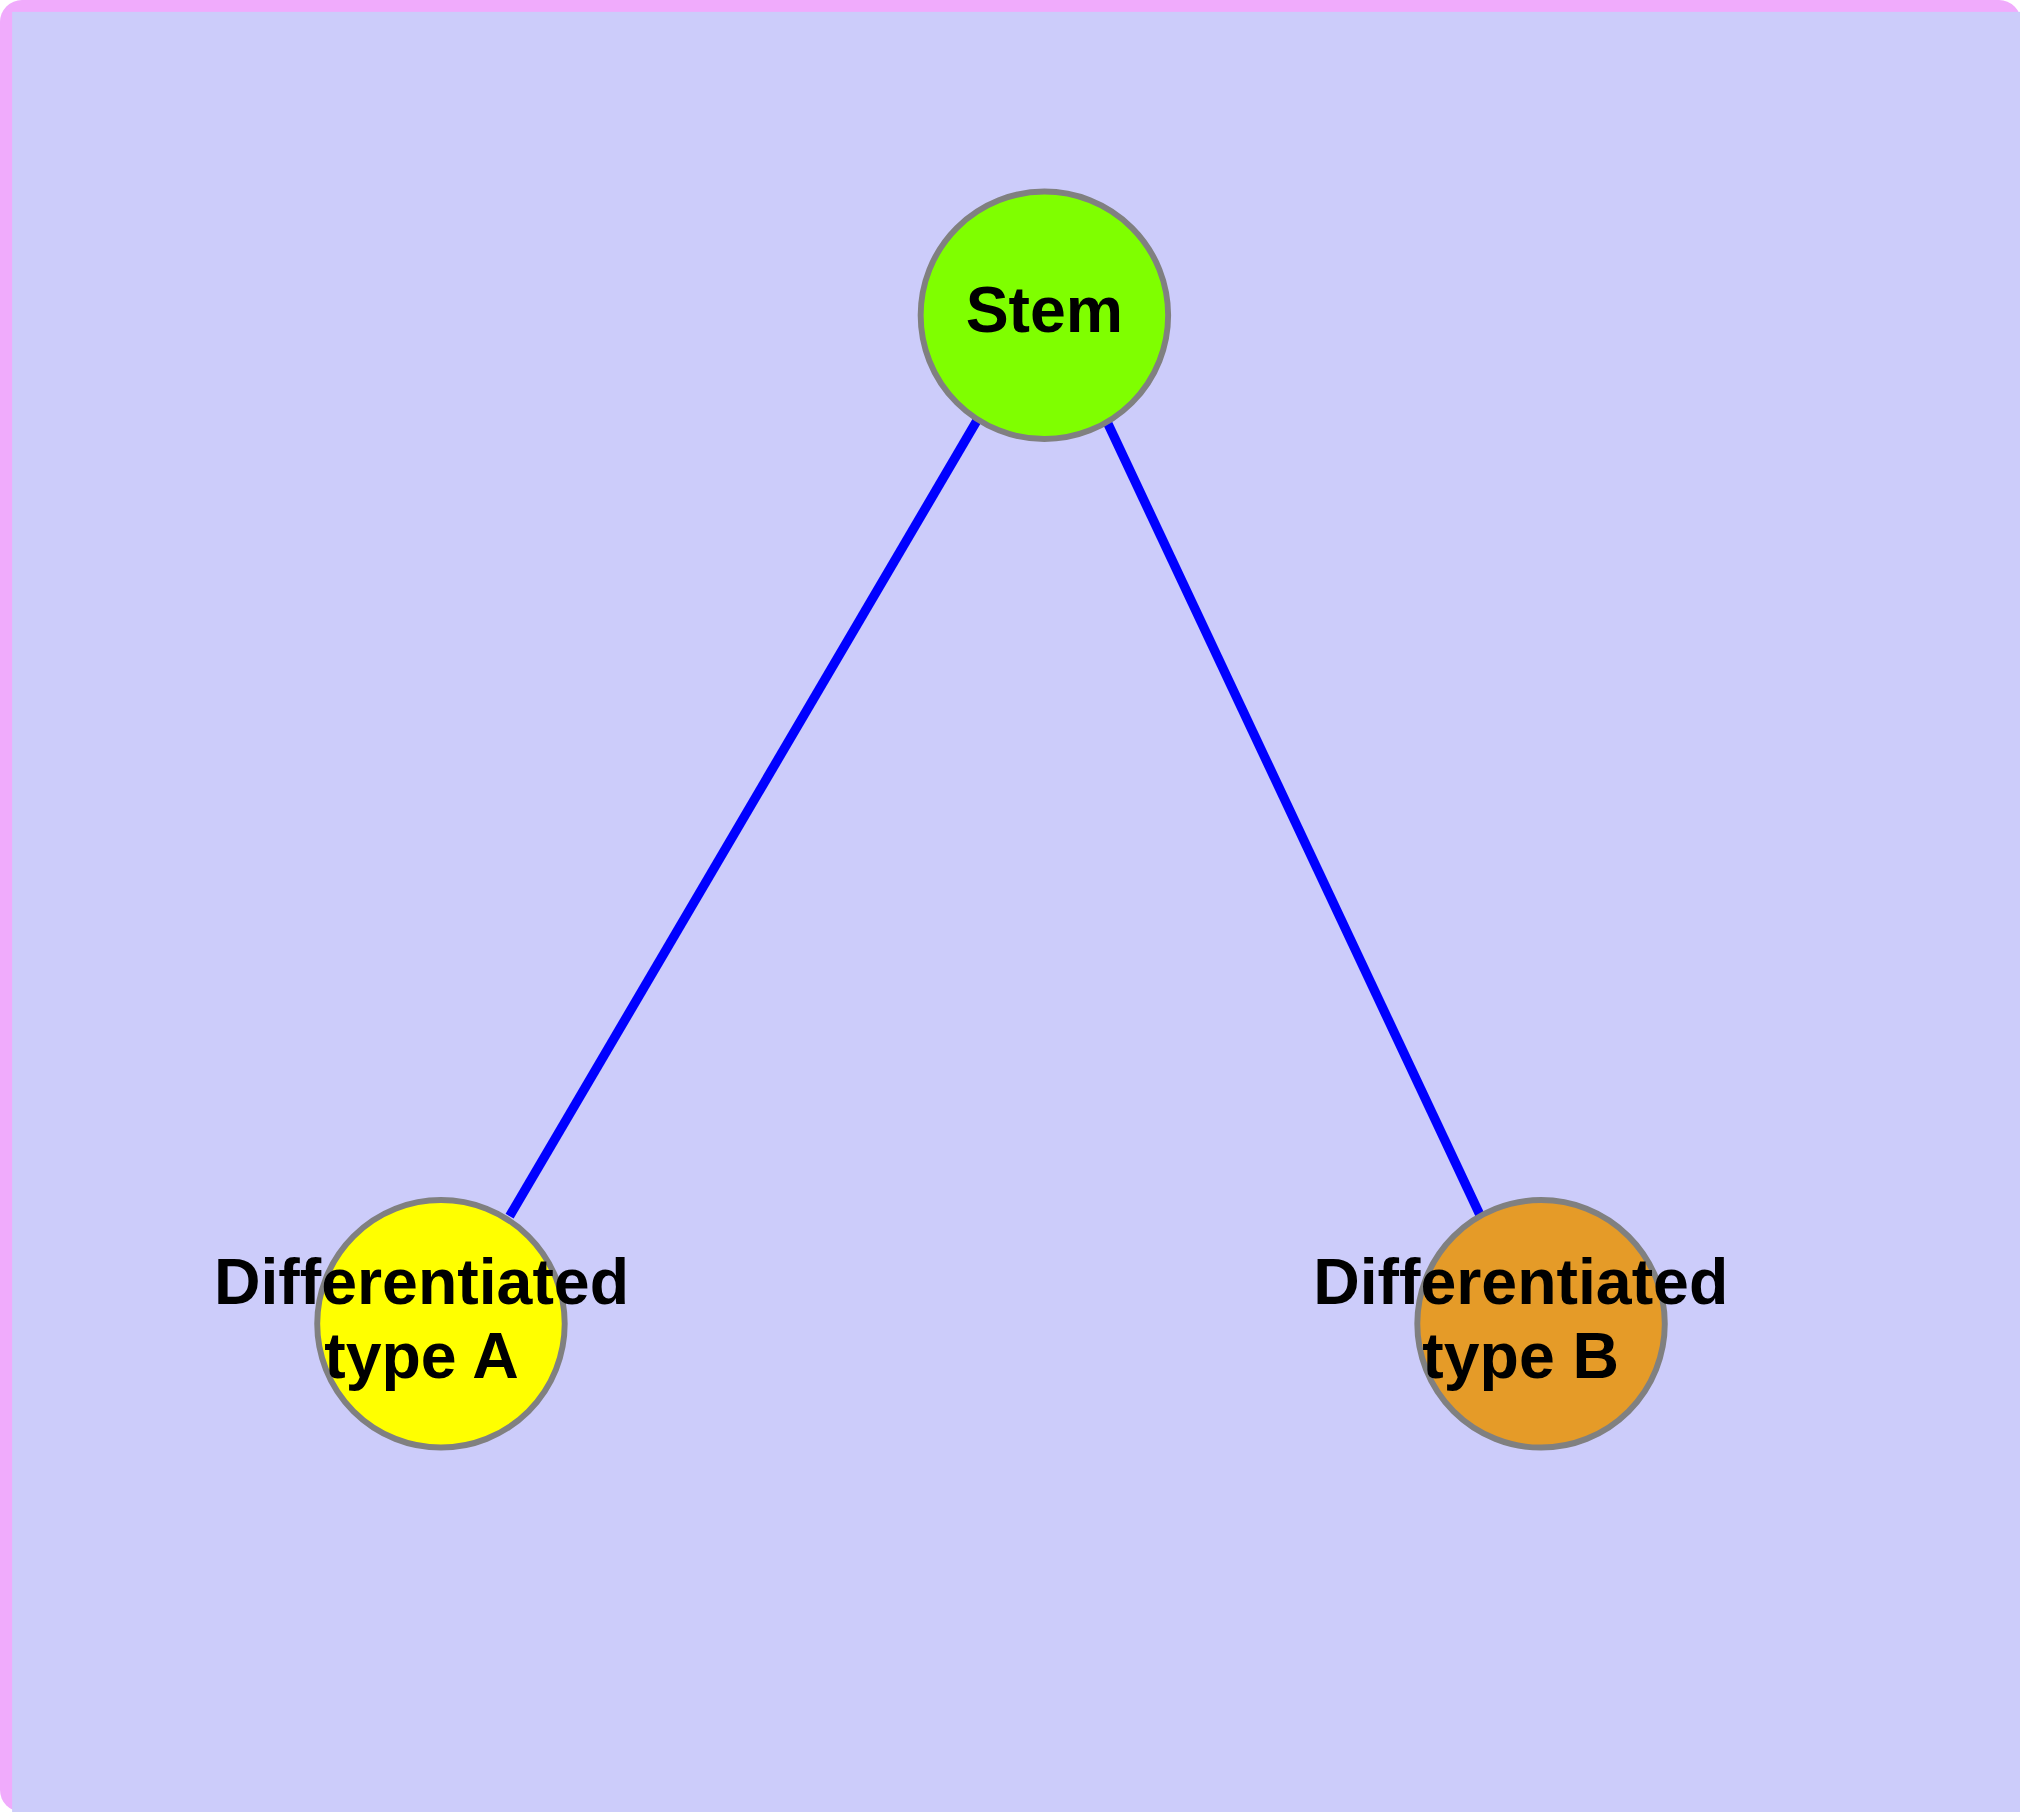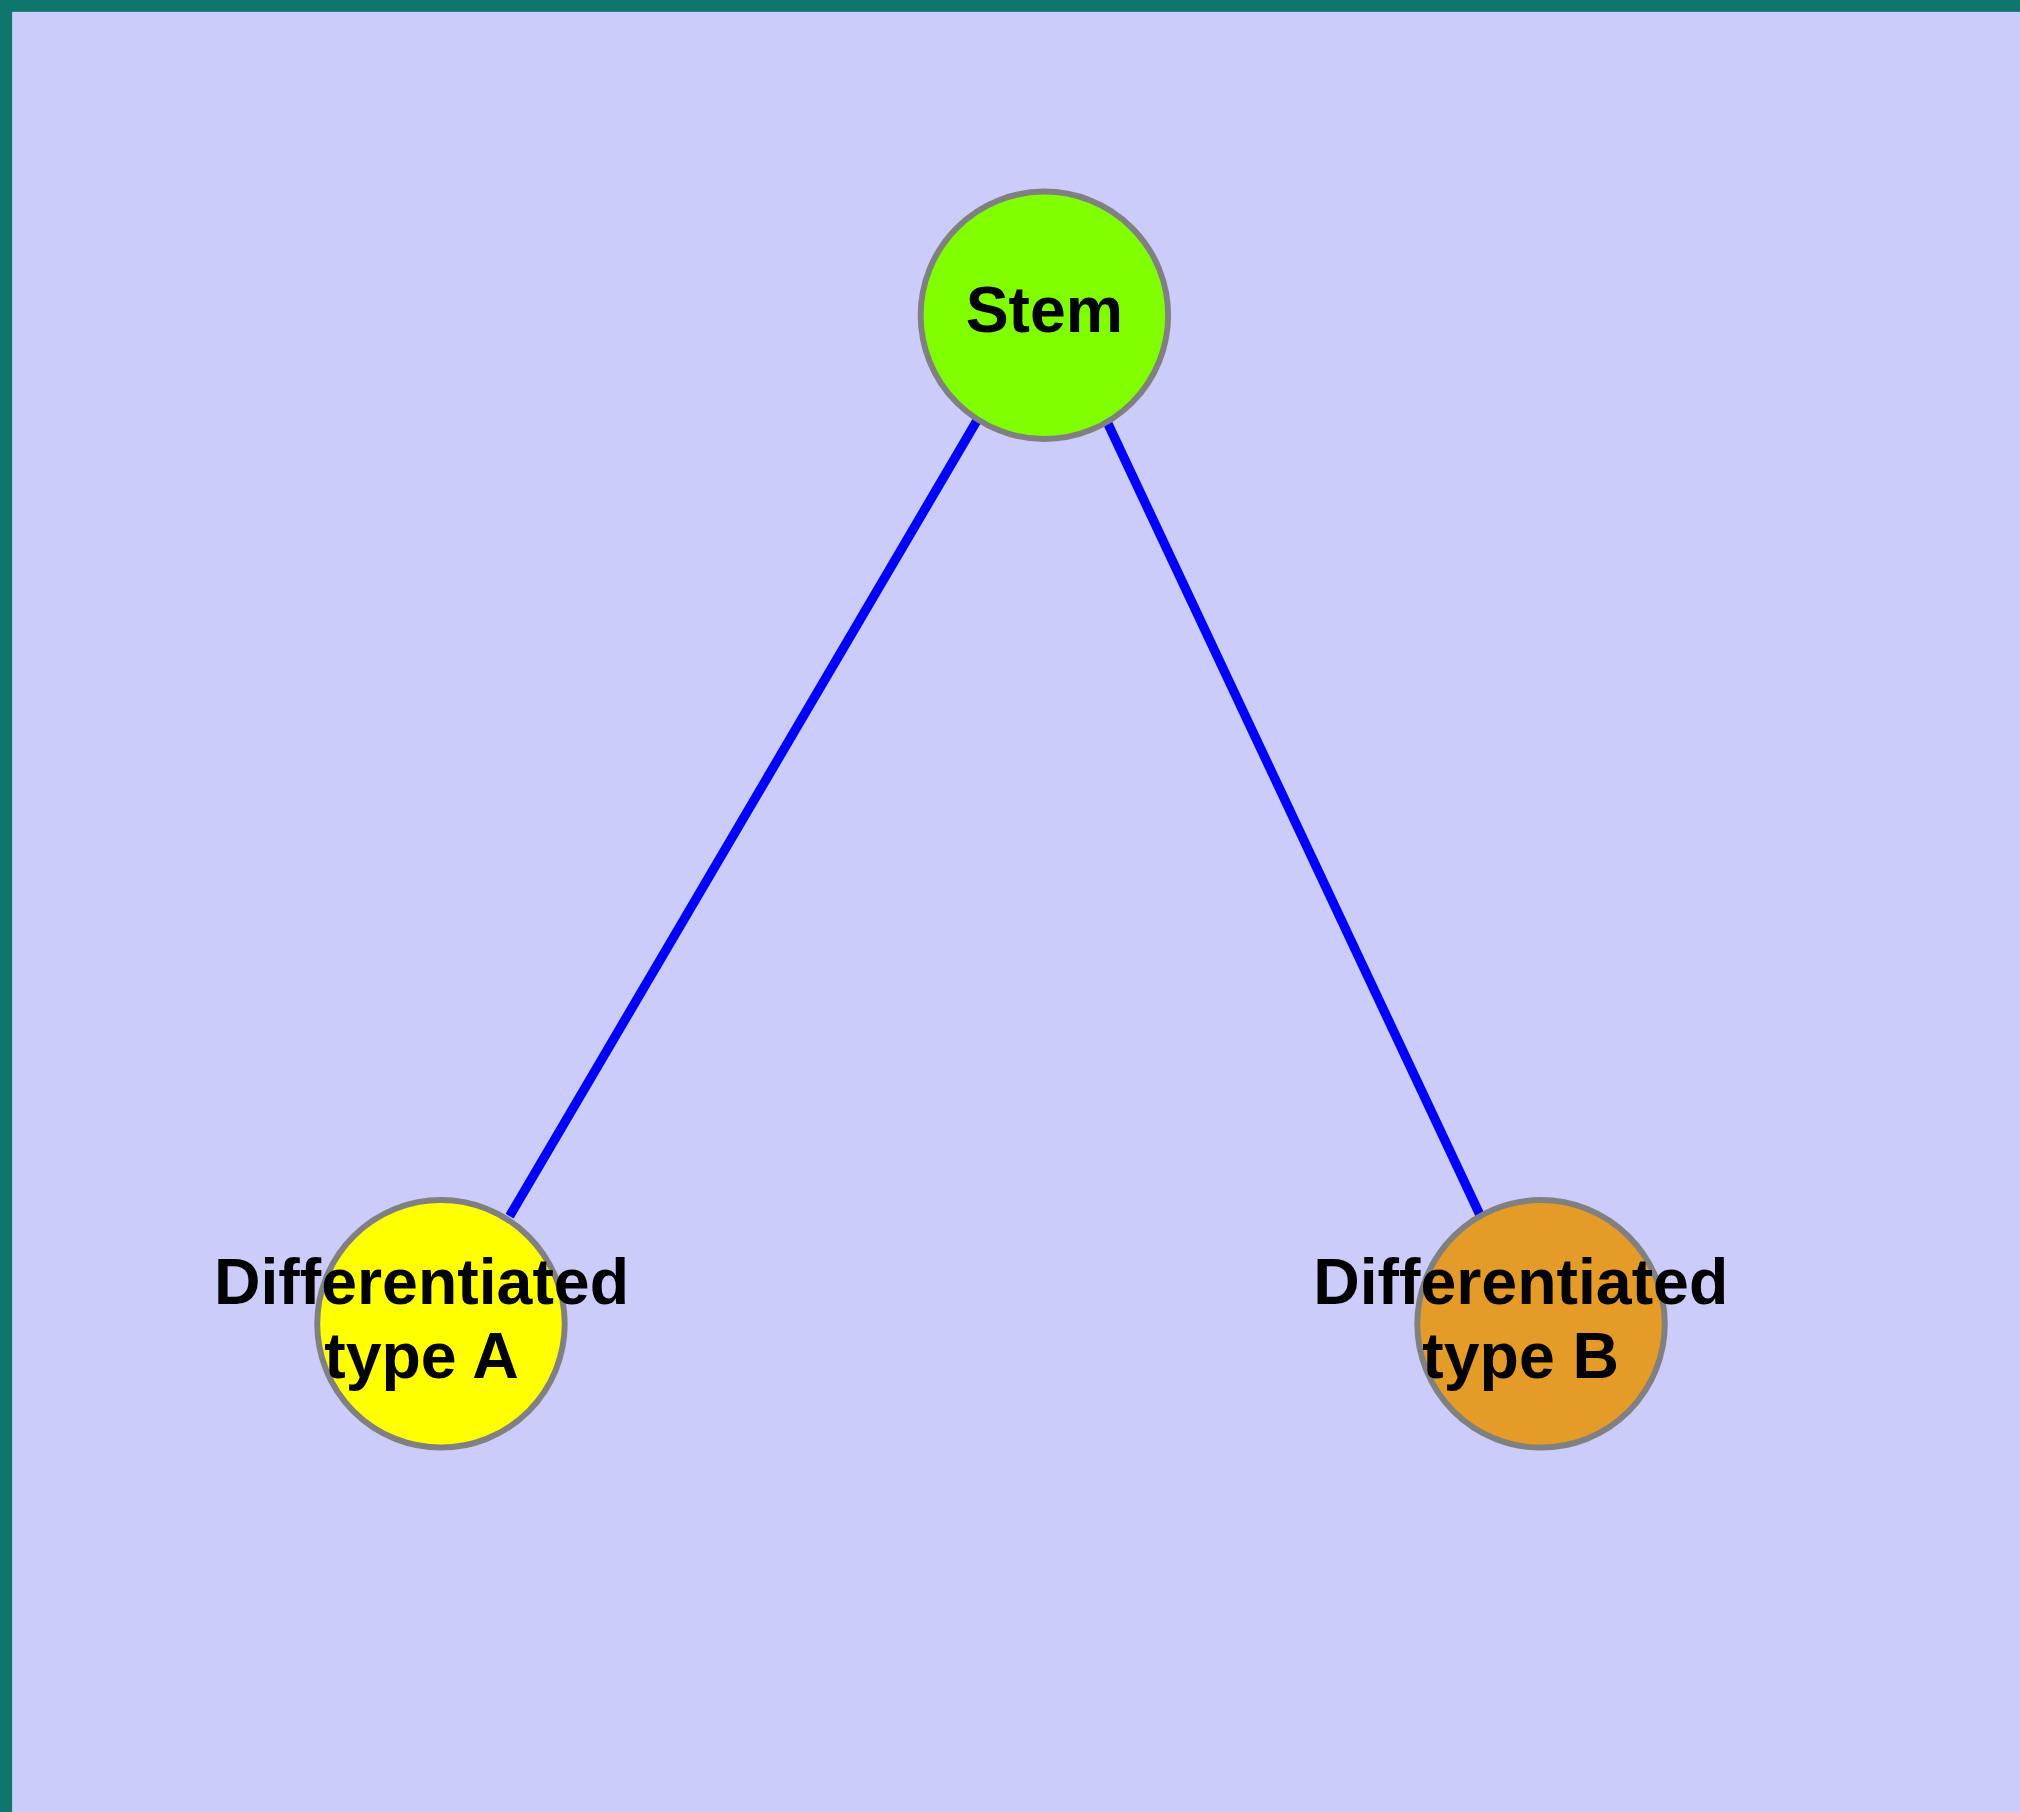--- a/index.html
+++ b/index.html
@@ -33,21 +33,21 @@
     font-weight: bold;
     fill: #000000;
     dominant-baseline: middle;
     text-anchor: middle;
     paint-order: normal;
   }
 </style>
 </head>
 <body>
 
-<div id="graph-canvas" style="background: #0f766e;">
+<div id="graph-canvas" style="background: #f0abfc; border-radius: 22px;">
   <svg id="graph-svg" viewBox="0 0 2384 2138" xmlns="http://www.w3.org/2000/svg">
 
     <rect id="bg-rect" x="14" y="14" width="2370" height="2124" fill="#CCCCFA"></rect>
 
     <g id="edges-layer">
         <line x1="1152" y1="497" x2="601" y2="1435" stroke="#0000FF" stroke-width="11" stroke-linecap="butt"></line>
         <line x1="1307" y1="500" x2="1749" y2="1440" stroke="#0000FF" stroke-width="11" stroke-linecap="butt"></line>
       </g>
     <g id="nodes-layer">
         <circle cx="1232" cy="372" r="146" fill="#7FFF00" stroke="#808080" stroke-width="7"></circle>

